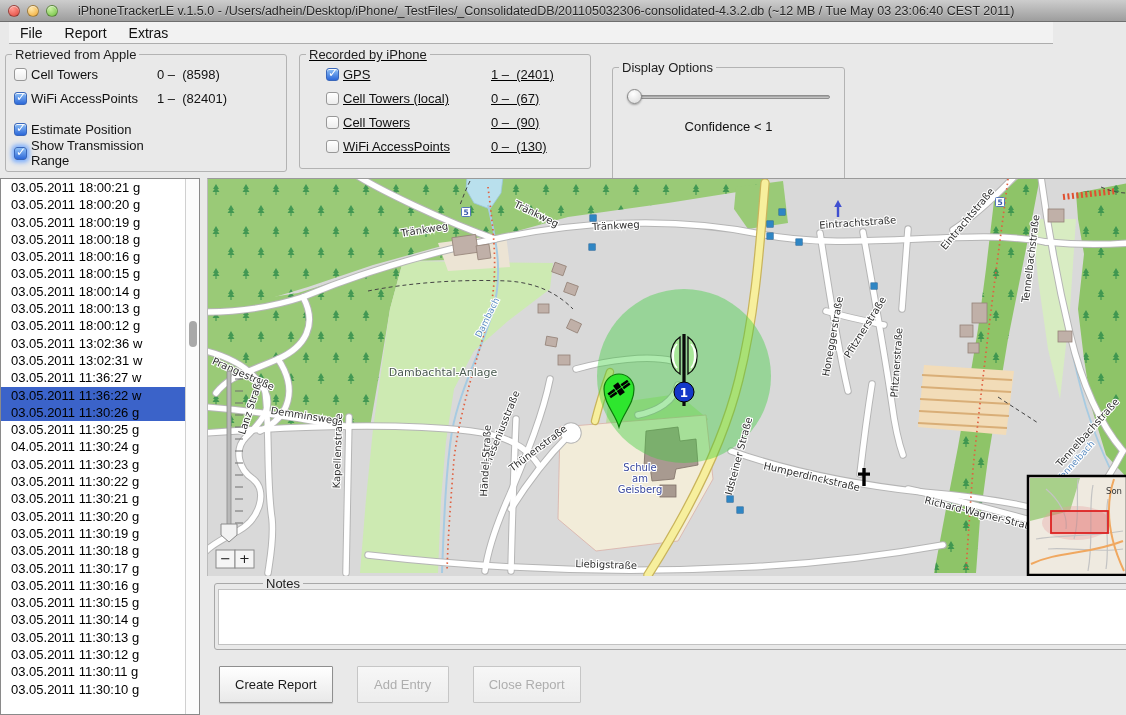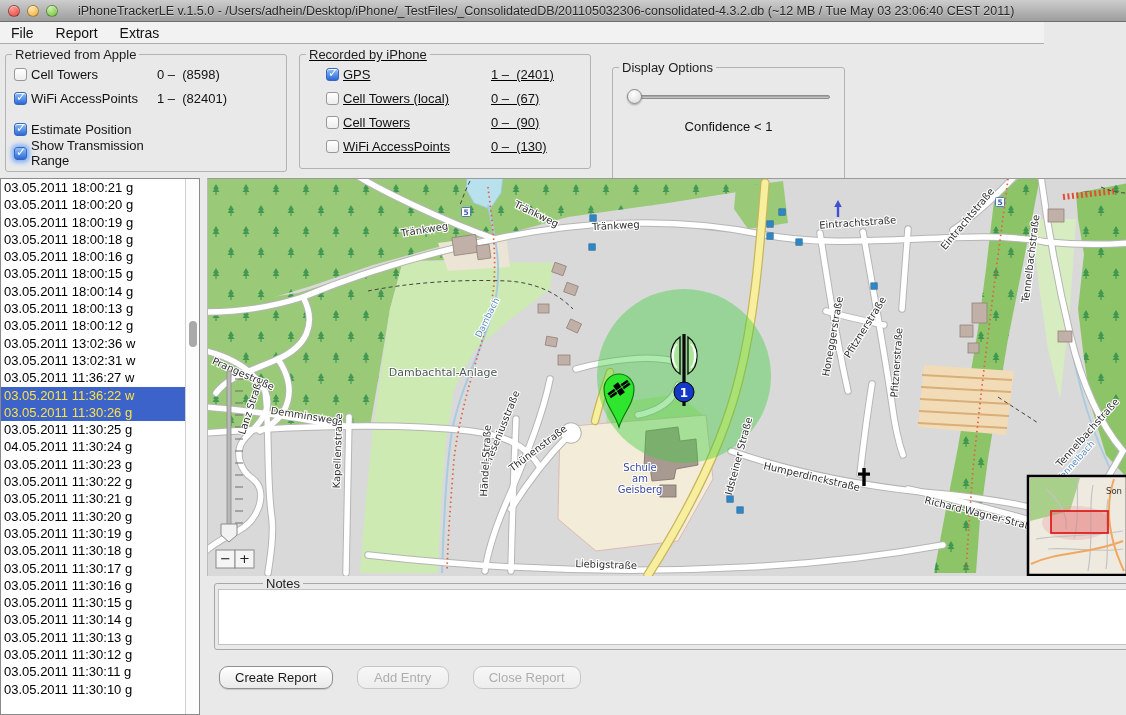--- a/index.html
+++ b/index.html
@@ -14,21 +14,21 @@
   .lights { display:flex; gap:7px; padding:0 8px 0 8px; }
   .light { width:12px; height:12px; border-radius:50%; border:1px solid rgba(0,0,0,.35);
     box-shadow:inset 0 1px 1px rgba(255,255,255,.6); }
   .light.red { background:radial-gradient(circle at 35% 30%, #ff9a90,#e0443a); }
   .light.yellow { background:radial-gradient(circle at 35% 30%, #ffe7a8,#f0a830); }
   .light.green { background:radial-gradient(circle at 35% 30%, #c8f0a0,#6cbf3c); }
   .wintitle { font-size:12.5px; color:#262626; white-space:nowrap; overflow:hidden;
     text-shadow:0 1px 0 rgba(255,255,255,.5); padding-left:12px; }
 
   
-  .menubar { position:absolute; left:0; top:22px; width:1044px; height:22px;
+  .menubar { position:absolute; left:9px; top:22px; width:1044px; height:22px;
     background:#f2f2f2; border-bottom:1px solid #adadad; display:flex; align-items:center; }
   .menu-item { font-size:14px; color:#111; padding:0 11px; cursor:default; }
 
   
   .controls { position:absolute; left:0; top:44px; width:1126px; height:134px; background:#e9e9e9; }
   fieldset { position:absolute; border:1px solid #b3b3b3; border-radius:3px; background:transparent; }
   fieldset legend { font-size:13px; color:#1d1d1d; margin-left:6px; padding:0 3px; }
   #fs-apple   { left:5px;   top:3px; width:282px; height:125px; }
   #fs-iphone  { left:299px; top:3px; width:292px; height:122px;text-decoration:underline; }
   #fs-display { left:612px; top:16px; width:233px; height:129px; }
@@ -55,22 +55,22 @@
     background:linear-gradient(#9a9a9a,#cfcfcf); border:1px solid #8f8f8f; }
   .hslider .thumb { position:absolute; left:0; top:0; width:15px; height:15px; border-radius:50%;
     background:radial-gradient(circle at 40% 30%, #ffffff,#d8d8d8); border:1px solid #8a8a8a;
     box-shadow:0 1px 2px rgba(0,0,0,.3); }
   .slider-caption { text-align:center; font-size:13px; color:#111; margin-top:14px; }
 
   
   .listpanel { position:absolute; left:0; top:178px; width:200px; height:537px;
     background:#fff; border:1px solid #8a8a8a; overflow:hidden; }
   .listrow { height:17.3px; line-height:17.3px; font-size:13px; color:#000;
-    padding-left:3px; white-space:nowrap; }
-  .listrow.selected { background:#3b63c9; color:#fde047; }
+    padding-left:10px; white-space:nowrap; }
+  .listrow.selected { background:#3b63c9; color:#000000; }
   .list-scroll { position:absolute; right:0; top:0; width:14px; height:537px;
     background:#fcfcfc; border-left:1px solid #d0d0d0; }
   .list-thumb { position:absolute; left:2.5px; top:142px; width:8px; height:26px;
     border-radius:5px; background:#a9a9a9; }
 
   
   .maparea { position:absolute; left:207px; top:178px; width:919px; height:398px;
     border-top:1px solid #9a9a9a; border-left:1px solid #bbb; overflow:hidden; background:#d9d9d9; }
   .maparea svg { display:block; }
   text.mlabel { paint-order:stroke; stroke:#ffffff; stroke-width:2.2px;
@@ -78,22 +78,22 @@
 
   
   .bottombar { position:absolute; left:207px; top:576px; width:919px; height:139px; background:#e9e9e9; }
   #fs-notes { position:absolute; left:7px; top:0; width:985px; height:74px; border-color:#a8a8a8;padding-left:44px; }
   #fs-notes legend { margin-left:4px; }
   .notes-area { position:absolute; left:3px; right:3px; top:-2px; bottom:4px;
     background:#fff; border:1px solid #c2c2c2; }
   .notes-scroll { position:absolute; right:0; top:0; width:12px; height:100%;
     border-left:1px solid #d8d8d8; background:#fbfbfb; }
   .btnrow { position:absolute; left:12px; top:90px; display:flex; gap:24px; }
-  .macbtn { font-size:13px; color:#1a1a1a; padding:3px 15px; min-width:92px;
-    border:1px solid #8f8f8f; border-radius:9px;
+  .macbtn { font-size:13px; color:#1a1a1a; padding:10px 15px; min-width:92px;
+    border:1px solid #8f8f8f; border-radius:1px;
     background:linear-gradient(#ffffff,#e9e9e9); box-shadow:0 1px 1px rgba(0,0,0,.15); }
   .macbtn:disabled { color:#aeaeae; border-color:#c6c6c6; box-shadow:none;
     background:linear-gradient(#f7f7f7,#ededed); }
 </style>
 </head>
 <body>
 
 <div class="app">
 
   <div class="titlebar">

